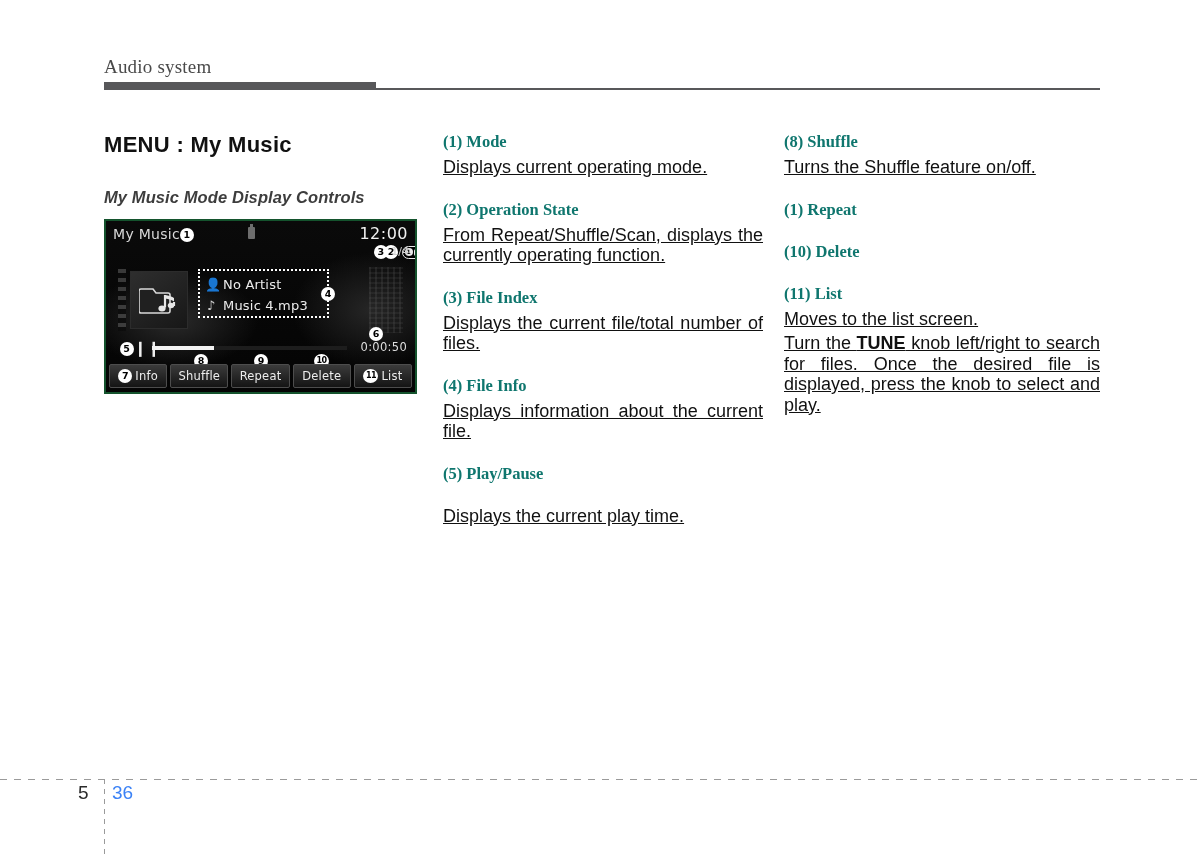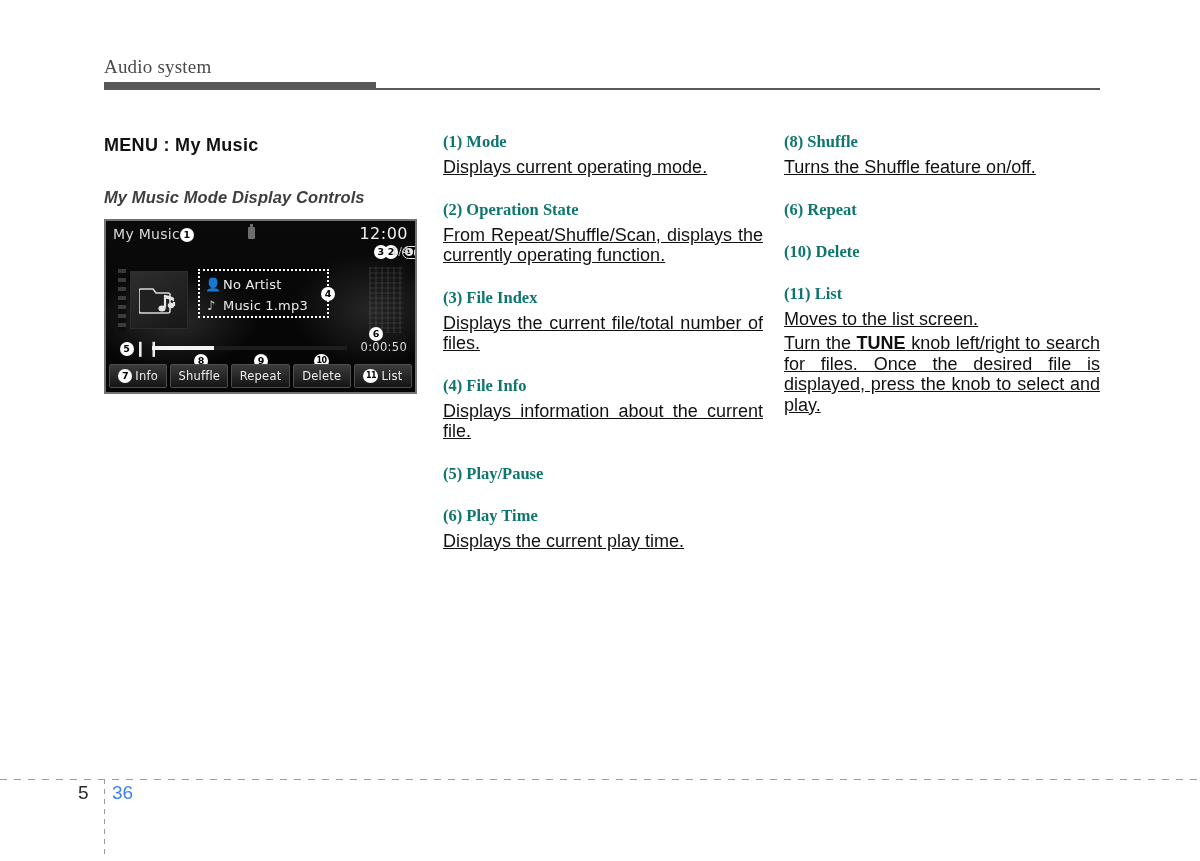--- a/index.html
+++ b/index.html
@@ -47,21 +47,21 @@
   
   .col {
     position: absolute;
     top: 132px;
   }
   .col-left  { left: 104px;  width: 318px; }
   .col-mid   { left: 443px;  width: 320px; }
   .col-right { left: 784px;  width: 316px; }
 
   .menu-heading {
-    font-size: 18px;
+    font-size: 22px;
     font-weight: bold;
     color: #111;
     margin: 0 0 30px 0;
     letter-spacing: 0.3px;
     line-height: 26px;
   }
   .sub-heading {
     font-size: 16.5px;
     font-weight: bold;
     font-style: italic;
@@ -91,21 +91,21 @@
     text-decoration: underline;
   }
   .entry-body.last { margin-bottom: 0; }
   .entry-body b { font-weight: bold; }
 
   
   .device {
     position: relative;
     width: 313px; height: 175px;
     background: #000;
-    border: 2px solid #737373;
+    border: 2px solid #14532d;
     overflow: hidden;
     font-family: "DejaVu Sans", sans-serif;
   }
   .device-inner {
     position: absolute;
     inset: 0;
     background:
       radial-gradient(ellipse 120px 70px at 22% 58%, #2a2a2a 0%, rgba(0,0,0,0) 70%),
       radial-gradient(ellipse 110px 80px at 86% 52%, #262626 0%, rgba(0,0,0,0) 72%),
       linear-gradient(180deg, #0a0a0a 0%, #040404 100%);
@@ -349,21 +349,21 @@
       </svg>
     </div>
 
     <div class="dev-infobox">
       <div class="dev-row">
         <span class="glyph">👤</span>
         <span class="txt">No Artist</span>
       </div>
       <div class="dev-row">
         <span class="glyph">♪</span>
-        <span class="txt">Music 1.mp3</span>
+        <span class="txt">Music 4.mp3</span>
       </div>
     </div>
     <span class="cn cn-abs" style="left:215px;top:66px;">4</span>
 
     <div class="dev-playpause">
       <span class="cn">5</span><span>❙❙</span>
     </div>
     <div class="dev-progress">
         <i></i>
       </div>
@@ -416,35 +416,34 @@
   <div class="entry">
     <p class="entry-title">(4) File Info</p>
     <p class="entry-body last">Displays information about the current file.</p>
   </div>
 
   <div class="entry">
     <p class="entry-title">(5) Play/Pause</p>
   </div>
 
   <div class="entry">
-    <p class="entry-title">(6) Play Time</p>
     <p class="entry-body last">Displays the current play time.</p>
   </div>
 </div>
 
 <div class="col col-right">
 
 
   <div class="entry">
     <p class="entry-title">(8) Shuffle</p>
     <p class="entry-body last">Turns the Shuffle feature on/off.</p>
   </div>
 
   <div class="entry">
-    <p class="entry-title">(6) Repeat</p>
+    <p class="entry-title">(1) Repeat</p>
   </div>
 
   <div class="entry">
     <p class="entry-title">(10) Delete</p>
   </div>
 
   <div class="entry">
     <p class="entry-title">(11) List</p>
     <p class="entry-body">Moves to the list screen.</p>
     <p class="entry-body last"><span>Turn the </span><b>TUNE</b><span> knob left/right to search for files. Once the desired file is displayed, press the knob to select and play.</span></p>

